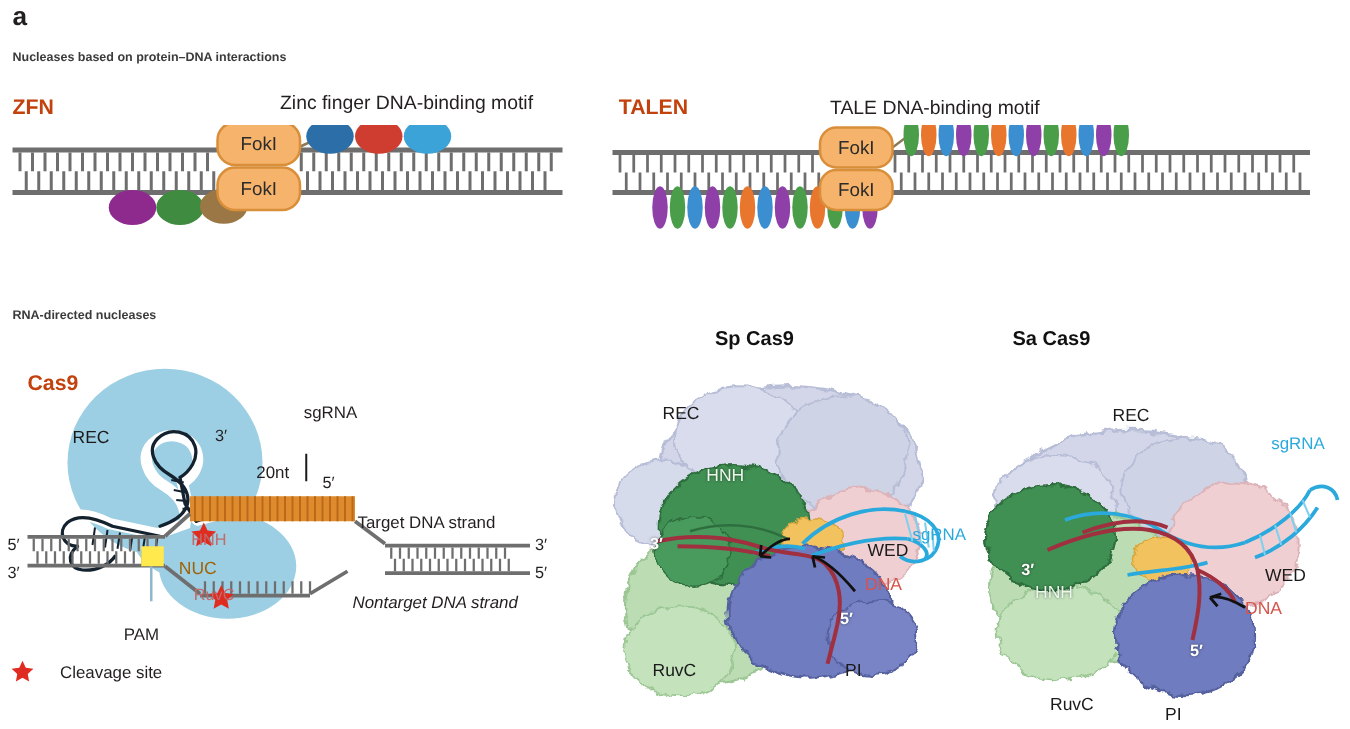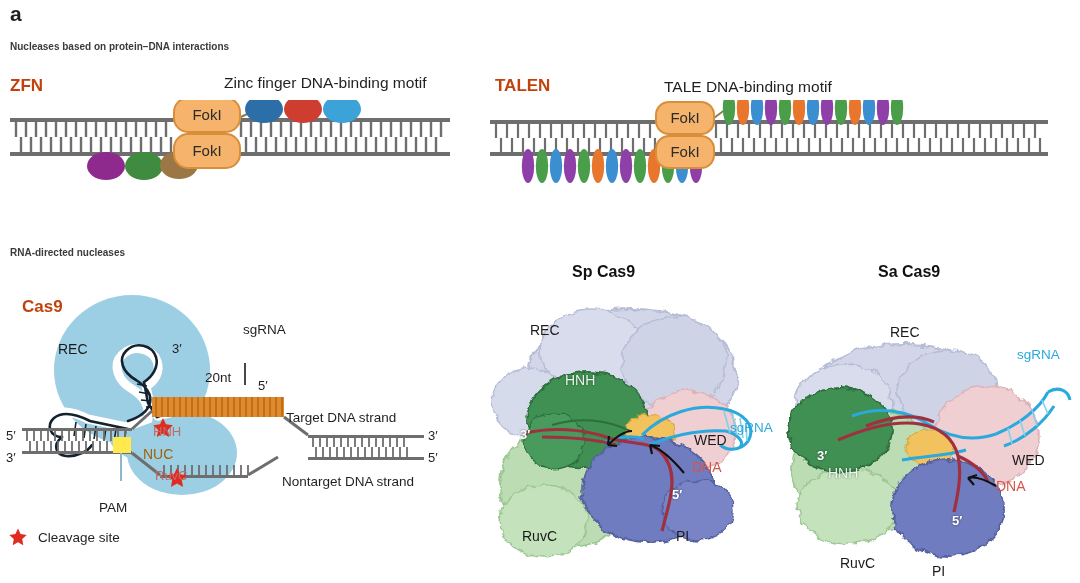--- a/index.html
+++ b/index.html
@@ -467,24 +467,24 @@
 <div class="abs lab-ruvc" style="left:155px;top:468px;">RuvC</div>
 <div class="abs prime" style="left:172px;top:341px;">3′</div>
 <div class="abs small-lab" style="left:243px;top:322px;">sgRNA</div>
 <div class="abs small-lab" style="left:205px;top:370px;">20nt</div>
 <div class="abs prime" style="left:258px;top:378px;">5′</div>
 <div class="abs prime" style="left:6px;top:428px;">5′</div>
 <div class="abs prime" style="left:6px;top:450px;">3′</div>
 <div class="abs small-lab" style="left:286px;top:410px;">Target DNA strand</div>
 <div class="abs prime" style="left:428px;top:428px;">3′</div>
 <div class="abs prime" style="left:428px;top:450px;">5′</div>
-<div class="abs small-lab" style="left:282px;top:474px;">Nontarget DNA strand</div>
+<div class="abs small-lab" style="left:282px;top:474px;font-style:italic;">Nontarget DNA strand</div>
 <div class="abs small-lab" style="left:99px;top:500px;">PAM</div>
 
-<div class="abs" style="left:8px;top:527px;display:flex;align-items:center;gap:10px;">
+<div class="abs" style="left:8px;top:527px;display:flex;align-items:center;gap:20px;">
   <svg width="20" height="20" viewBox="0 0 20 20">
     <path d="M10,1.5 l2.6,5.6 6.1,.8 -4.5,4.2 1.1,6.1 -5.3,-3.0 -5.3,3.0 1.1,-6.1 -4.5,-4.2 6.1,-.8 z" fill="#e02b20"></path>
   </svg>
   <span class="small-lab">Cleavage site</span>
 </div>
 
 <div class="abs struct-title" style="left:572px;top:263px;">Sp Cas9</div>
 
 <div class="abs" style="left:482px;top:285px;">
   <svg width="300" height="298" viewBox="0 0 300 298">
@@ -569,21 +569,21 @@
 <div class="abs struct-lab" style="left:530px;top:322px;">REC</div>
 <div class="abs struct-lab-w" style="left:565px;top:372px;">HNH</div>
 <div class="abs struct-lab" style="left:522px;top:528px;">RuvC</div>
 <div class="abs struct-lab" style="left:676px;top:528px;">PI</div>
 <div class="abs struct-lab" style="left:694px;top:432px;">WED</div>
 <div class="abs lab-sgrna" style="left:730px;top:420px;">sgRNA</div>
 <div class="abs lab-dna" style="left:692px;top:459px;">DNA</div>
 <div class="abs lab-prime-w" style="left:520px;top:427px;">3′</div>
 <div class="abs lab-prime-w" style="left:672px;top:487px;">5′</div>
 
-<div class="abs struct-title" style="left:878px;top:263px;">Sa Cas9</div>
+<div class="abs struct-title" style="left:810px;top:263px;">Sa Cas9</div>
 
 <div class="abs" style="left:782px;top:300px;">
   <svg width="300" height="283" viewBox="0 0 300 283">
     <defs>
       <filter id="bump4" x="-20%" y="-20%" width="140%" height="140%">
         <feTurbulence type="fractalNoise" baseFrequency="0.09" numOctaves="3" seed="11" result="n"></feTurbulence>
         <feDisplacementMap in="SourceGraphic" in2="n" scale="9" xChannelSelector="R" yChannelSelector="G"></feDisplacementMap>
       </filter>
       <filter id="bump5" x="-20%" y="-20%" width="140%" height="140%">
         <feTurbulence type="fractalNoise" baseFrequency="0.11" numOctaves="3" seed="23" result="n"></feTurbulence>

